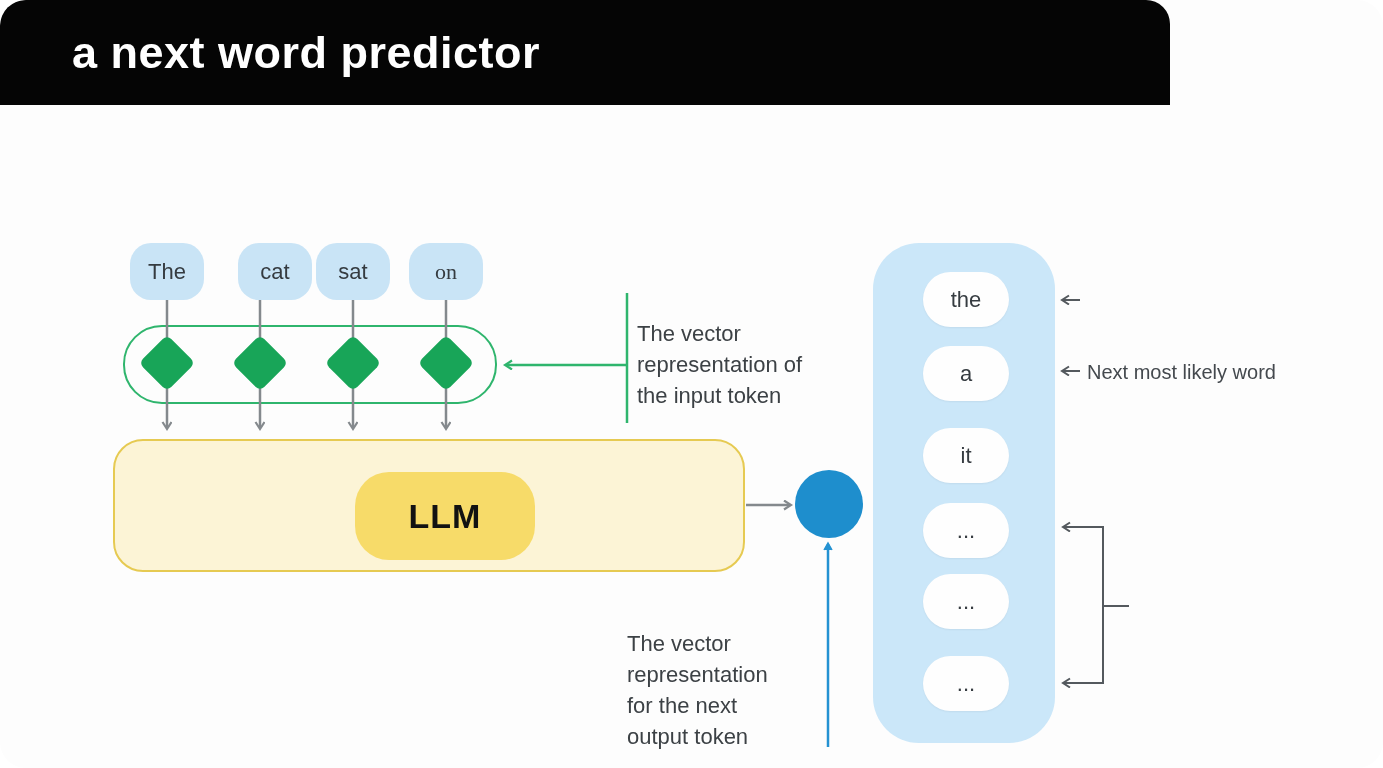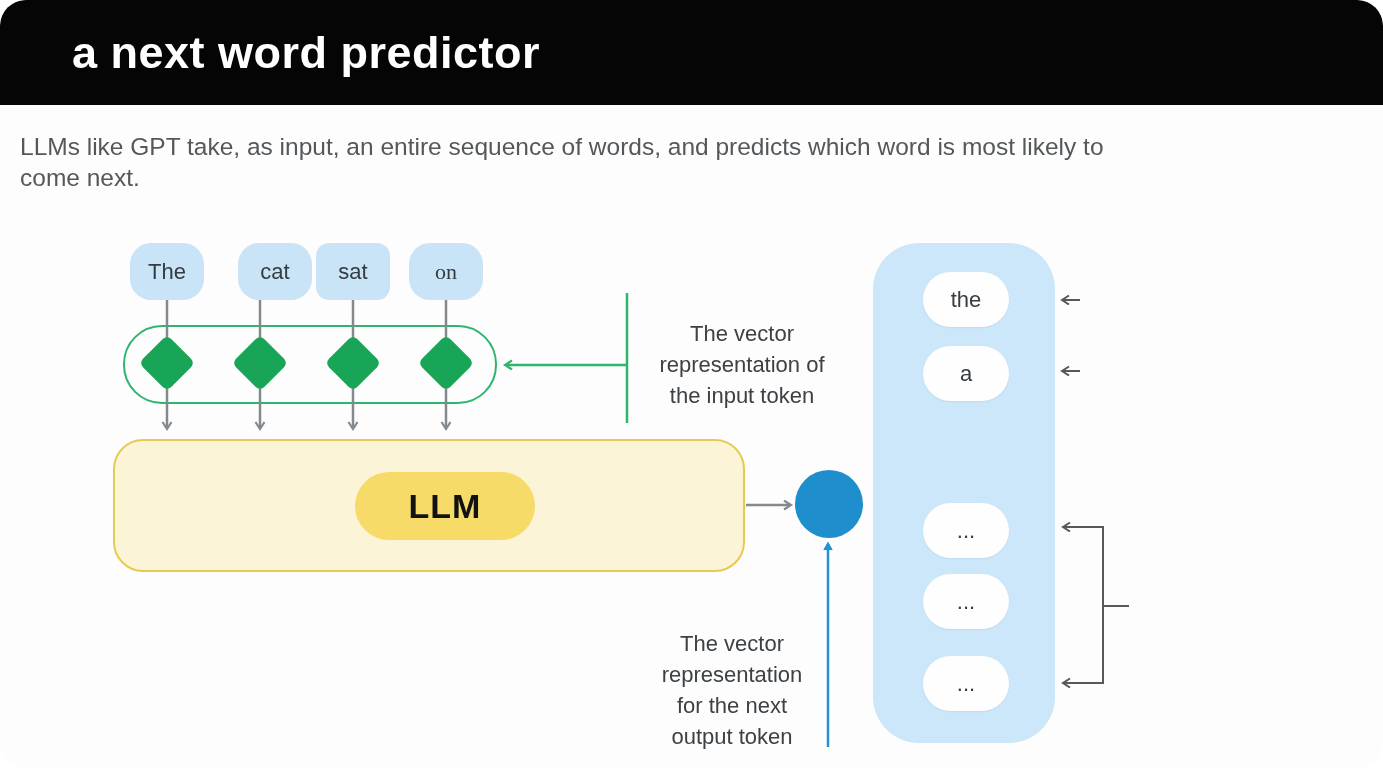--- a/index.html
+++ b/index.html
@@ -3,21 +3,21 @@
 <meta charset="utf-8">
 <style>
   html,body{margin:0;padding:0;background:#ffffff;}
   .slide{
     position:relative;width:1383px;height:768px;background:#fdfdfd;
     border-radius:26px;overflow:hidden;
     font-family:"Liberation Sans", sans-serif;
   }
   
   .header-bar{
-    position:absolute;left:0;top:0;width:1383px;height:105px;
+    position:absolute;left:0;top:0;width:1170px;height:105px;
     background:#050505;border-radius:24px 24px 0 0;
     display:flex;align-items:center;
   }
   .page-title{
     margin-left:72px;color:#ffffff;font-size:45px;font-weight:700;
     letter-spacing:0.5px;
   }
   
   .intro-text{
     position:absolute;left:20px;top:131px;width:1300px;
@@ -38,21 +38,21 @@
     position:absolute;width:40px;height:40px;background:#18a558;
     border-radius:6px;transform:rotate(45deg);z-index:3;
   }
   
   .llm-box{
     position:absolute;left:113px;top:439px;width:632px;height:133px;
     background:#fcf4d6;border:2.5px solid #e6ca52;border-radius:30px;z-index:1;
     box-sizing:border-box;
   }
   .llm-pill{
-    position:absolute;left:355px;top:472px;width:180px;height:68px;
+    position:absolute;left:355px;top:472px;width:180px;height:88px;
     background:#f7db69;border-radius:34px;display:flex;align-items:center;
     justify-content:center;z-index:2;
   }
   .llm-label{font-size:34px;font-weight:700;color:#121212;letter-spacing:1px;}
   
   .output-vector-node{
     position:absolute;left:795px;top:470px;width:68px;height:68px;
     border-radius:50%;background:#1e8ecd;z-index:3;
   }
   
@@ -61,44 +61,42 @@
     background:#cbe7f9;border-radius:46px;z-index:1;
   }
   .candidate-pill{
     position:absolute;left:923px;width:86px;height:55px;border-radius:28px;
     background:#fefefe;display:flex;align-items:center;justify-content:center;
     color:#363c41;font-size:22px;z-index:3;box-shadow:0 1px 2px rgba(0,0,0,0.05);
   }
   
   .note{
     position:absolute;color:#3c4145;font-size:22px;line-height:31px;
-    white-space:pre-line;z-index:4;text-align:center;
+    white-space:pre-line;z-index:4;
   }
   .side-label{
     position:absolute;color:#44494e;font-size:20px;line-height:27px;
     white-space:pre-line;z-index:4;
   }
   
   .connectors{position:absolute;left:0;top:0;z-index:2;pointer-events:none;}
 </style>
 </head>
 <body>
 
 <div class="slide">
 
   <div class="header-bar">
     <div class="page-title">a next word predictor</div>
   </div>
 
-  <div class="intro-text">LLMs like GPT take, as input, an entire sequence of words, and predicts which word is most likely to
-come next.</div>
 
   <div class="token-bubble" style="left:130px;top:243px;">The</div>
   <div class="token-bubble" style="left:238px;top:243px;">cat</div>
-  <div class="token-bubble" style="left:316px;top:243px;border-radius:13px;">sat</div>
+  <div class="token-bubble" style="left:316px;top:243px;">sat</div>
   <div class="token-bubble" style="left:409px;top:243px;font-family:Liberation Serif, serif;">on</div>
 
   <div class="embedding-outline"></div>
 
   <div class="llm-box"></div>
   <div class="llm-pill">
     <span class="llm-label">LLM</span>
   </div>
 
   <div class="candidates-panel"></div>
@@ -146,26 +144,28 @@
 
   <div class="embedding-diamond" style="left:147px;top:343px;"></div>
   <div class="embedding-diamond" style="left:240px;top:343px;"></div>
   <div class="embedding-diamond" style="left:333px;top:343px;"></div>
   <div class="embedding-diamond" style="left:426px;top:343px;"></div>
 
   <div class="output-vector-node"></div>
 
   <div class="candidate-pill" style="top:272px;">the</div>
   <div class="candidate-pill" style="top:346px;">a</div>
+  <div class="candidate-pill" style="top:428px;">it</div>
   <div class="candidate-pill" style="top:503px;">...</div>
   <div class="candidate-pill" style="top:574px;">...</div>
   <div class="candidate-pill" style="top:656px;">...</div>
 
   <div class="note" style="left:637px;top:318px;width:210px;">The vector
 representation of
 the input token</div>
   <div class="note" style="left:627px;top:628px;width:210px;">The vector
 representation
 for the next
 output token</div>
 
+  <div class="side-label" style="left:1087px;top:359px;">Next most likely word</div>
 
 </div>
 
 </body></html>

